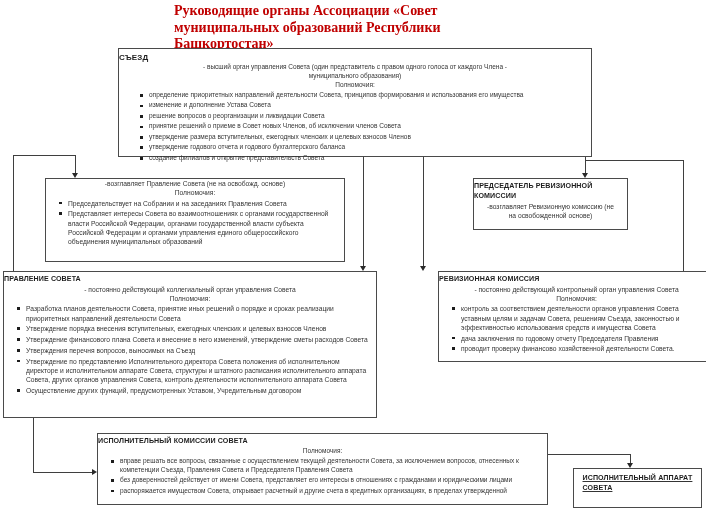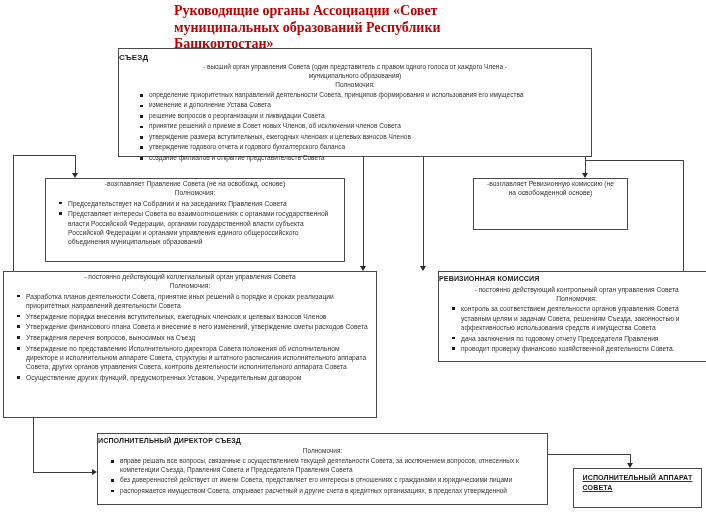--- a/index.html
+++ b/index.html
@@ -74,24 +74,26 @@
   <div class="box" id="box-board-chairman">
     <div class="box-subtitle">-возглавляет Правление Совета (не на освобожд. основе)</div>
     <div class="box-powers">Полномочия:</div>
     <ul class="box-bullets">
         <li>Председательствует на Собрании и на заседаниях Правления Совета</li>
         <li>Представляет интересы Совета во взаимоотношениях с органами государственной власти Российской Федерации, органами государственной власти субъекта Российской Федерации и органами управления единого общероссийского объединения муниципальных образований</li>
       </ul>
   </div>
 
   <div class="box" id="box-audit-chairman">
+    <div class="box-title">ПРЕДСЕДАТЕЛЬ РЕВИЗИОННОЙ КОМИССИИ</div>
     <div class="box-subtitle">-возглавляет Ревизионную комиссию (не на освобожденной основе)</div>
   </div>
 
   <div class="box" id="box-council-board">
+    <div class="box-title">ПРАВЛЕНИЕ СОВЕТА</div>
     <div class="box-subtitle">- постоянно действующий коллегиальный орган управления Совета</div>
     <div class="box-powers">Полномочия:</div>
     <ul class="box-bullets">
         <li>Разработка планов деятельности Совета, принятие иных решений о порядке и сроках реализации приоритетных направлений деятельности Совета</li>
         <li>Утверждение порядка внесения вступительных, ежегодных членских и целевых взносов Членов</li>
         <li>Утверждение финансового плана Совета и внесение в него изменений, утверждение сметы расходов Совета</li>
         <li>Утверждения перечня вопросов, выносимых на Съезд</li>
         <li>Утверждение по представлению Исполнительного директора Совета положения об исполнительном директоре и исполнительном аппарате Совета, структуры и штатного расписания исполнительного аппарата Совета, других органов управления Совета, контроль деятельности исполнительного аппарата Совета</li>
         <li>Осуществление других функций, предусмотренных Уставом, Учредительным договором</li>
       </ul>
@@ -102,21 +104,21 @@
     <div class="box-subtitle">- постоянно действующий контрольный орган управления Совета</div>
     <div class="box-powers">Полномочия:</div>
     <ul class="box-bullets">
         <li>контроль за соответствием деятельности органов управления Совета уставным целям и задачам Совета, решениям Съезда, законностью и эффективностью использования средств и имущества Совета</li>
         <li>дача заключения по годовому отчету Председателя Правления</li>
         <li>проводит проверку финансово хозяйственной деятельности Совета.</li>
       </ul>
   </div>
 
   <div class="box" id="box-exec-director">
-    <div class="box-title">ИСПОЛНИТЕЛЬНЫЙ ДИРЕКТОР СЪЕЗД</div>
+    <div class="box-title">ИСПОЛНИТЕЛЬНЫЙ КОМИССИИ СОВЕТА</div>
     <div class="box-powers">Полномочия:</div>
     <ul class="box-bullets">
         <li>вправе решать все вопросы, связанные с осуществлением текущей деятельности Совета, за исключением вопросов, отнесенных к компетенции Съезда, Правления Совета и Председателя Правления Совета</li>
         <li>без доверенностей действует от имени Совета, представляет его интересы в отношениях с гражданами и юридическими лицами</li>
         <li>распоряжается имуществом Совета, открывает расчетный и другие счета в кредитных организациях, в пределах утвержденной</li>
       </ul>
   </div>
 
   <div class="box" id="box-exec-staff">
     <div class="box-title">ИСПОЛНИТЕЛЬНЫЙ АППАРАТ СОВЕТА</div>

